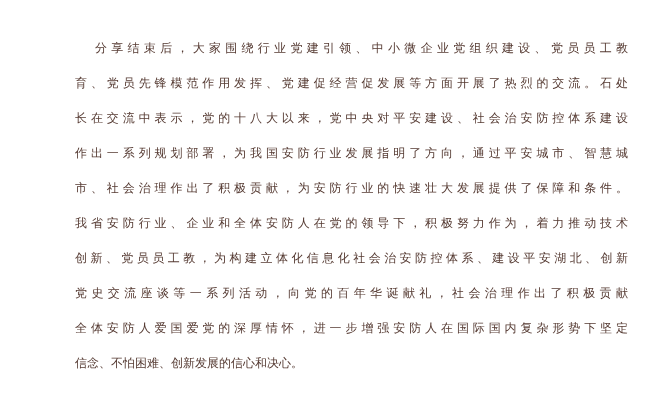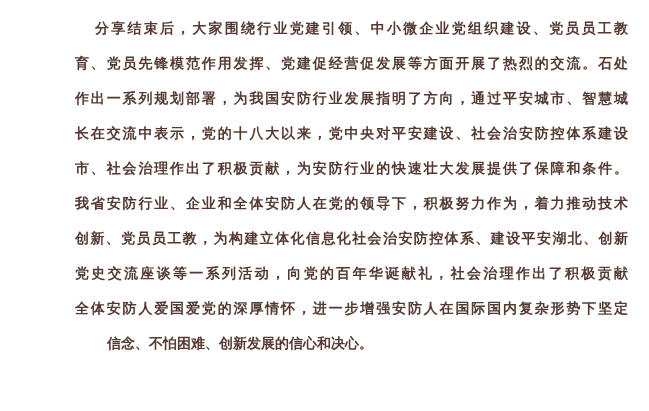--- a/index.html
+++ b/index.html
@@ -11,54 +11,53 @@
     position: relative;
     width: 649px;
     height: 411px;
     background: #ffffff;
     overflow: hidden;
     font-family: "DejaVu Sans", "Liberation Sans", sans-serif;
   }
   .paragraph {
     position: absolute;
     left: 75px;
-    top: 11px;
+    top: 31px;
     width: 553px;
-    font-size: 14px;
+    font-size: 12px;
     line-height: 35px;
-    font-weight: 700;
+    font-weight: 400;
     color: #553a32;
   }
   .line {
     height: 35px;
     overflow: hidden;
     text-align: justify;
     
     text-align-last: justify;
     -moz-text-align-last: justify;
   }
   .line.first {
     text-indent: 20px;
   }
   .line.last {
     text-align: left;
     text-align-last: left;
-    margin-left: 32px;
     -moz-text-align-last: left;
   }
 </style>
 </head>
 <body>
 
 <div class="page">
   <div class="paragraph">
     <div class="line first">分享结束后，大家围绕行业党建引领、中小微企业党组织建设、党员员工教</div>
     <div class="line">育、党员先锋模范作用发挥、党建促经营促发展等方面开展了热烈的交流。石处</div>
+    <div class="line">长在交流中表示，党的十八大以来，党中央对平安建设、社会治安防控体系建设</div>
     <div class="line">作出一系列规划部署，为我国安防行业发展指明了方向，通过平安城市、智慧城</div>
-    <div class="line">长在交流中表示，党的十八大以来，党中央对平安建设、社会治安防控体系建设</div>
     <div class="line">市、社会治理作出了积极贡献，为安防行业的快速壮大发展提供了保障和条件。</div>
     <div class="line">我省安防行业、企业和全体安防人在党的领导下，积极努力作为，着力推动技术</div>
     <div class="line">创新、党员员工教，为构建立体化信息化社会治安防控体系、建设平安湖北、创新</div>
     <div class="line">党史交流座谈等一系列活动，向党的百年华诞献礼，社会治理作出了积极贡献</div>
     <div class="line">全体安防人爱国爱党的深厚情怀，进一步增强安防人在国际国内复杂形势下坚定</div>
     <div class="line last">信念、不怕困难、创新发展的信心和决心。</div>
   </div>
 </div>
 
 </body></html>

